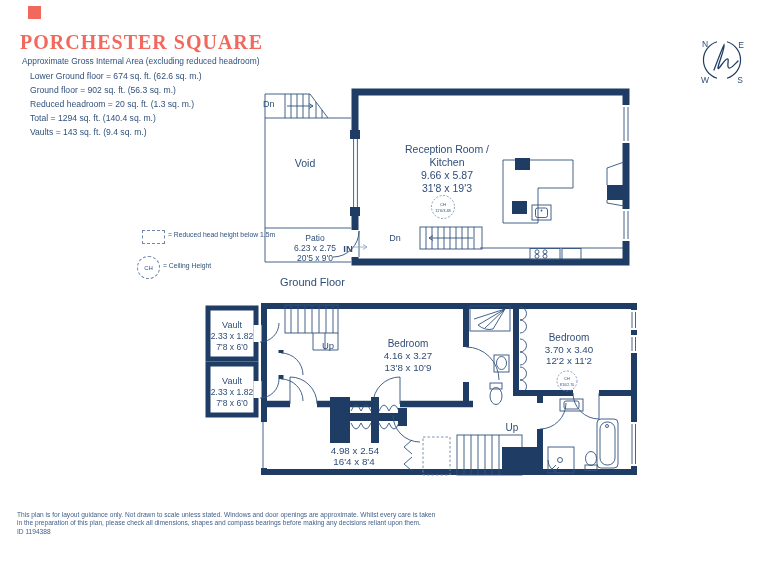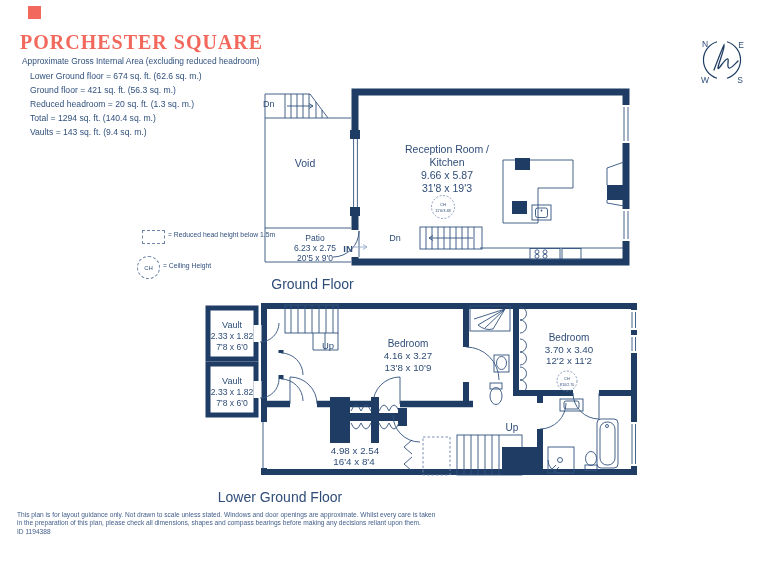--- a/index.html
+++ b/index.html
@@ -13,41 +13,41 @@
   .area-line{left:30px;font-size:8.6px;color:#31517e;}
   
   #compass{left:695px;top:34px;width:56px;height:56px;}
   
   #legend-rect{left:142px;top:230px;width:21px;height:12px;border:1px dashed #6d85ab;}
   #legend-rect-label{left:168px;top:231px;font-size:6.8px;color:#31517e;}
   #legend-ch-circle{left:137px;top:256px;width:21px;height:21px;border:1px dashed #6d85ab;
       border-radius:50%;display:flex;align-items:center;justify-content:center;
       font-size:6px;color:#31517e;}
   #legend-ch-label{left:163px;top:262px;font-size:6.8px;color:#31517e;}
-  .floor-caption{font-size:14px;color:#2f4d78;text-align:center;}
+  .floor-caption{font-size:11px;color:#2f4d78;text-align:center;}
   #gf-caption{left:235px;top:276px;width:155px;}
   #lgf-caption{left:180px;top:489px;width:200px;}
   #footer{left:17px;top:511px;width:600px;font-size:6.6px;line-height:8.3px;color:#44608c;}
   svg text{font-family:"Liberation Sans",sans-serif;fill:#2f4d78;}
   .wall{stroke:#1e3c64;fill:none;}
   .thin{stroke:#31517e;stroke-width:0.9;fill:none;}
   .fillnavy{fill:#1e3c64;stroke:none;}
   .white{fill:#ffffff;stroke:none;}
 </style>
 </head>
 <body>
 
 <div id="stage">
 
   <div id="brand-square" class="abs"></div>
 
   <div id="title" class="abs">PORCHESTER SQUARE</div>
   <div id="subtitle" class="abs">Approximate Gross Internal Area  (excluding reduced headroom)</div>
   <div class="abs area-line" style="top:71px">Lower Ground floor = 674 sq. ft. (62.6 sq. m.)</div>
-  <div class="abs area-line" style="top:85px">Ground floor = 421 sq. ft. (56.3 sq. m.)</div>
+  <div class="abs area-line" style="top:85px">Ground floor = 902 sq. ft. (56.3 sq. m.)</div>
   <div class="abs area-line" style="top:99px">Reduced headroom = 20 sq. ft. (1.3 sq. m.)</div>
   <div class="abs area-line" style="top:113px">Total =  1294 sq. ft. (140.4 sq. m.)</div>
   <div class="abs area-line" style="top:127px">Vaults = 143 sq. ft. (9.4 sq. m.)</div>
 
   <svg id="compass" class="abs" width="56" height="56" viewBox="0 0 56 56">
     <path d="M 32,7.8 A 19,19 0 0 1 32,44.2" class="thin" style="stroke:#1e3c64;stroke-width:1.2"></path>
     <path d="M 22,7.8 A 19,19 0 0 0 22,44.2" class="thin" style="stroke:#1e3c64;stroke-width:1.2"></path>
     <path d="M 19,36 C 22,28 27,15 29,11 C 30,15 23,30 23,34 C 23,37 29,26 32,25 C 35,24 31,33 34,34 C 36,35 40,30 43,27" fill="none" stroke="#1e3c64" stroke-width="1.3" stroke-linecap="round"></path>
     <text x="10" y="13" text-anchor="middle" font-size="8.5" fill="#f2685c">N</text>
     <text x="46" y="14" text-anchor="middle" font-size="8.5" fill="#f2685c">E</text>
@@ -215,21 +215,20 @@
     <path d="M 353,165 A 13,13 0 0 0 366,178 M 355,176 L 361,170 M 358,178 L 364,172" class="thin"></path>
     <circle cx="365" cy="165" r="2.5" class="thin"></circle>
 
     <rect x="435" y="15" width="8" height="20" class="white"></rect>
     <path d="M 437,17 V 33 M 440.5,17 V 33" class="thin"></path>
     <rect x="435" y="40" width="8" height="18" class="white"></rect>
     <path d="M 437,42 V 56 M 440.5,42 V 56" class="thin"></path>
     <rect x="435" y="127" width="8" height="44" class="white"></rect>
     <path d="M 437,129 V 169 M 440.5,129 V 169" class="thin"></path>
   </svg>
-  <div id="lgf-caption" class="abs floor-caption">Lower Ground Floor</div>
 
   <div id="footer" class="abs">
     <div>This plan is for layout guidance only. Not drawn to scale unless stated. Windows and door openings are approximate. Whilst every care is taken</div>
     <div>in the preparation of this plan, please check all dimensions, shapes and compass bearings before making any decisions reliant upon them.</div>
     <div>ID 1194388</div>
   </div>
 
 </div>
 
 </body></html>

